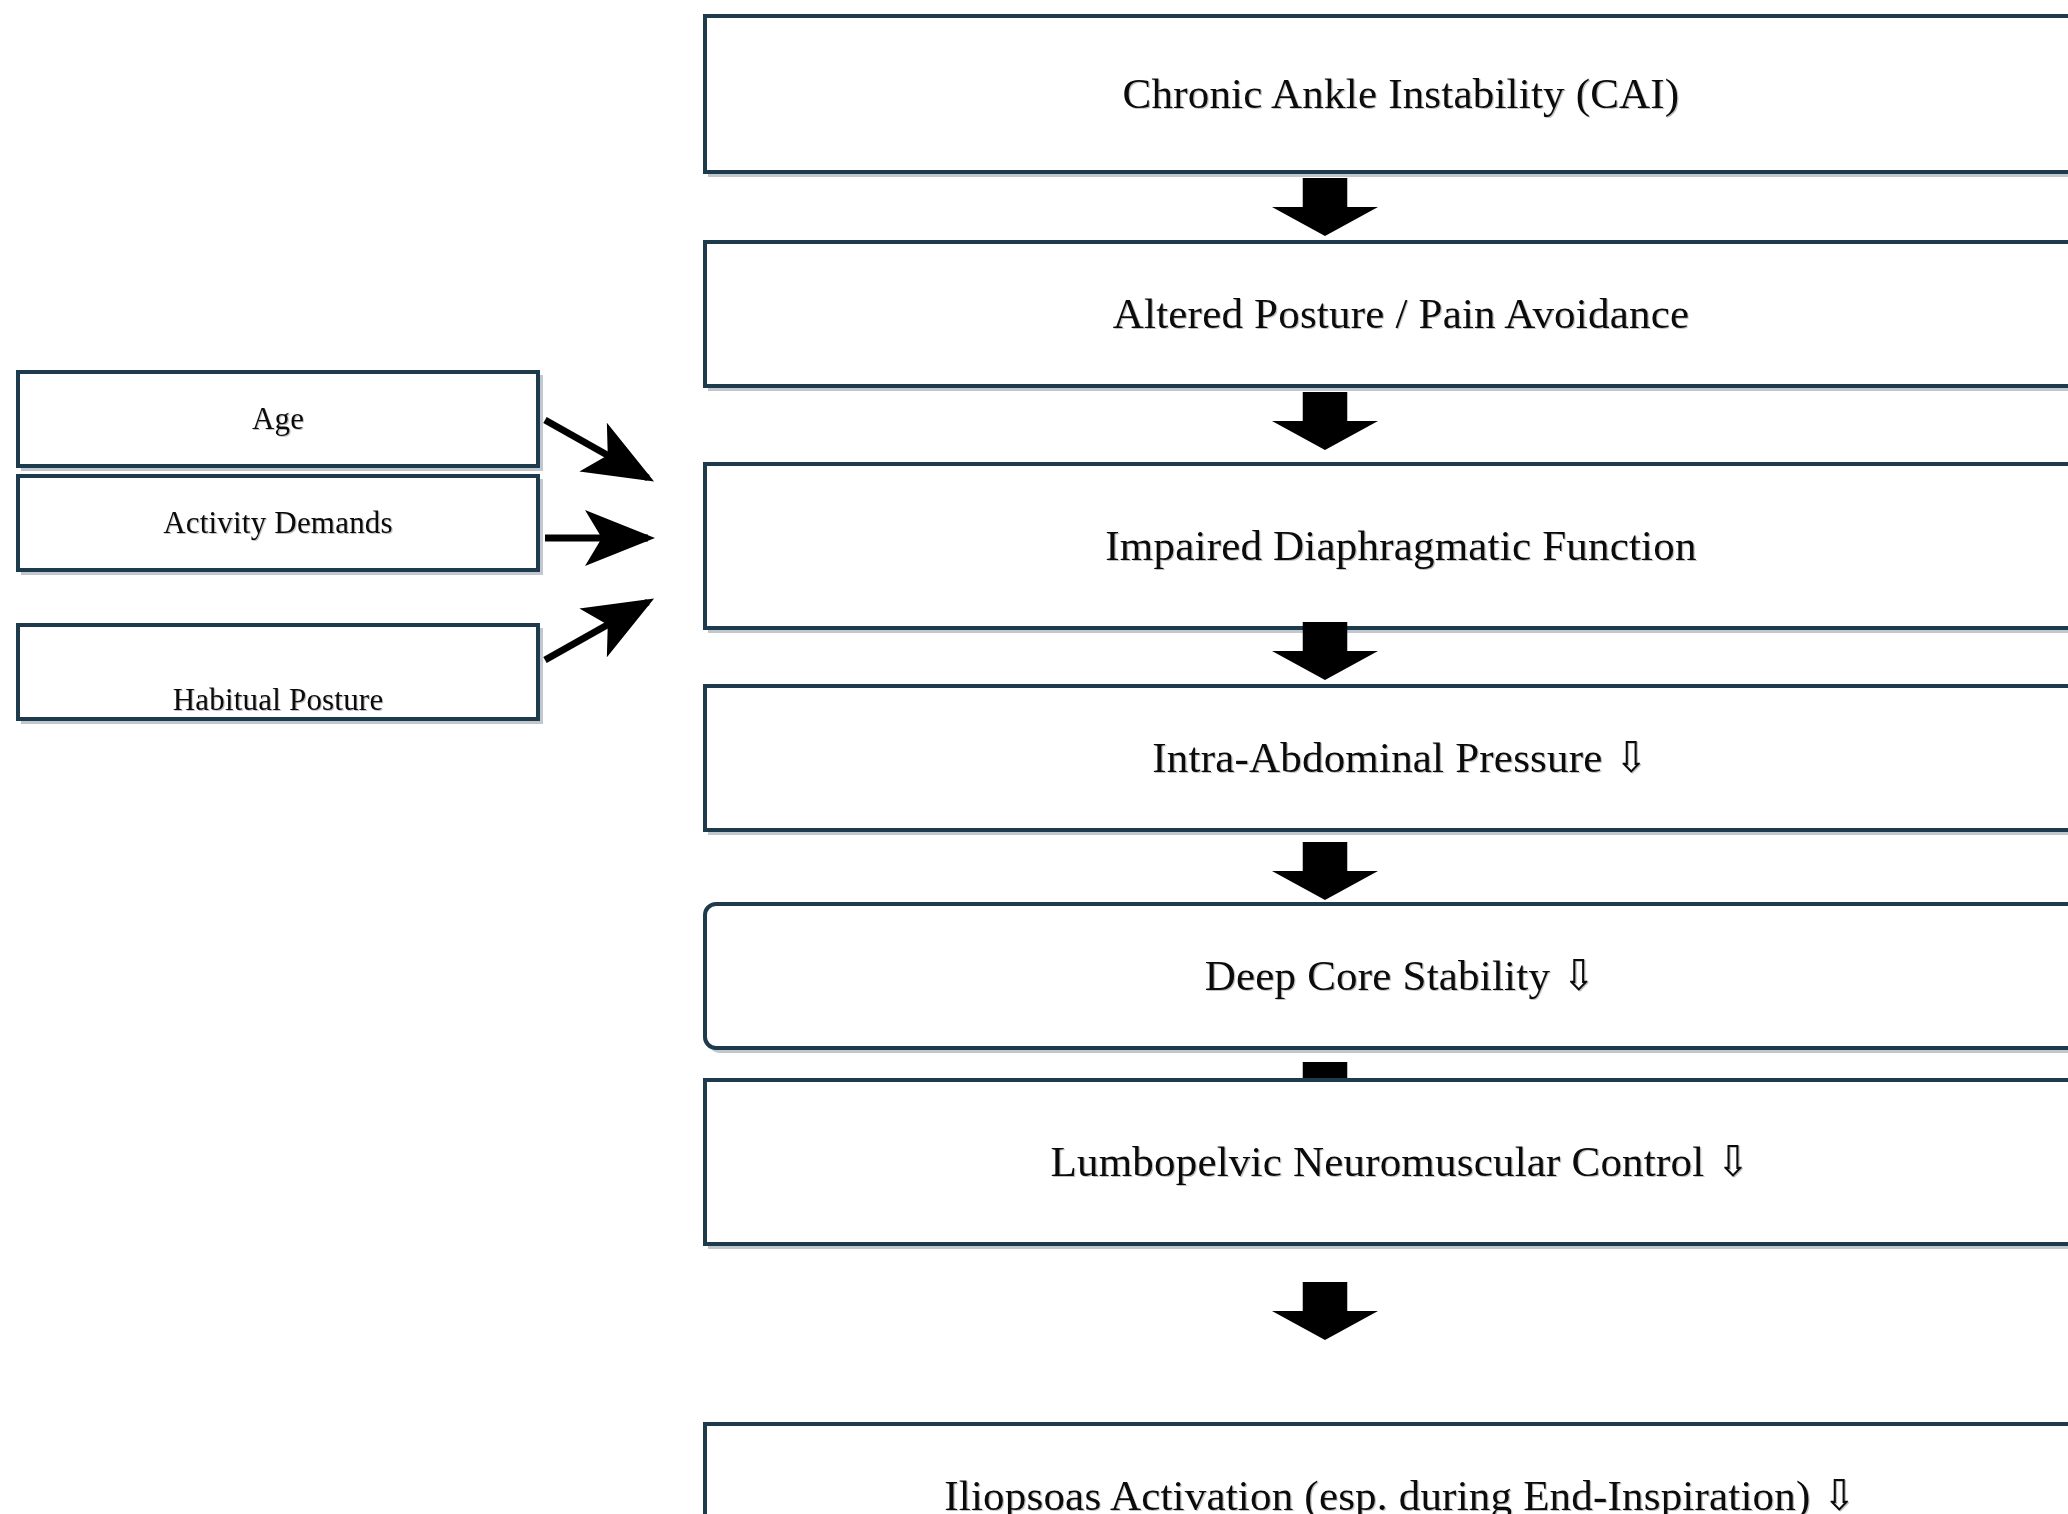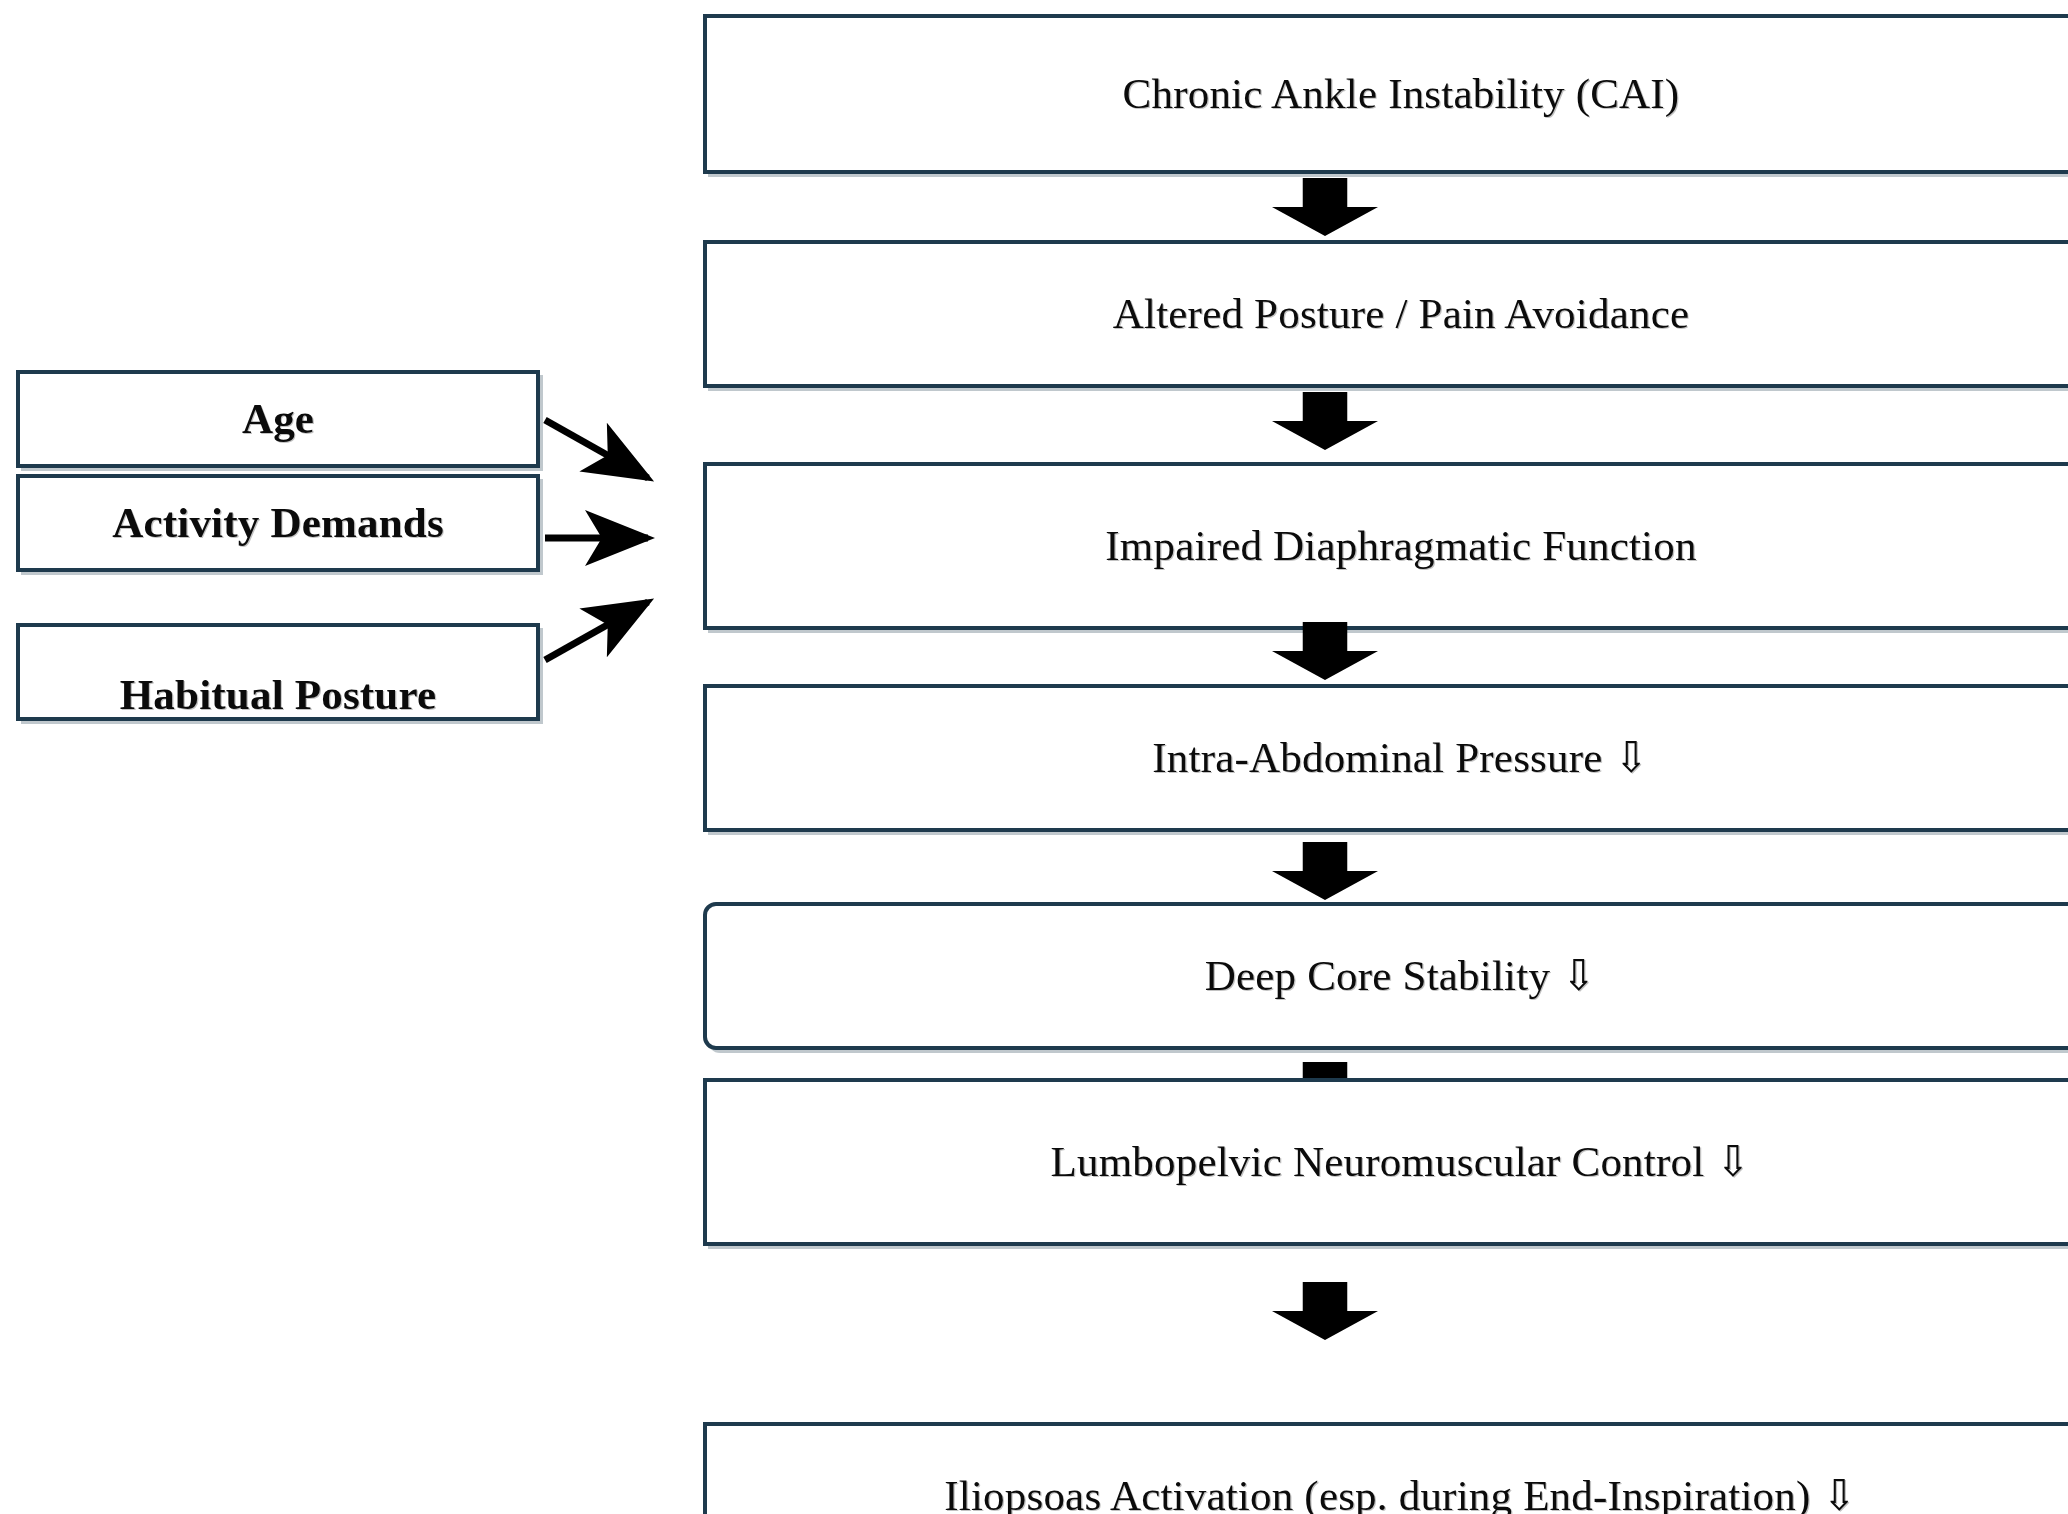--- a/index.html
+++ b/index.html
@@ -46,21 +46,21 @@
   
   .main-col { left: 657px; width: 1396px; margin-left: 46px; }
 
   
   .side-box {
     left: 16px;
     width: 524px;
     height: 98px;
     border-width: 4px;
   }
-  .side-box .label { font-size: 43px; font-weight: bold; }
+  .side-box .label { font-size: 31px; }
 
   
   .block-arrow {
     position: absolute;
     width: 106px;
     height: 58px;
     background: #000000;
     clip-path: polygon(29% 0%, 71% 0%, 71% 50%, 100% 50%, 50% 100%, 0% 50%, 29% 50%);
     filter: drop-shadow(2px 2px 0 rgba(30,58,77,0.45));
   }

